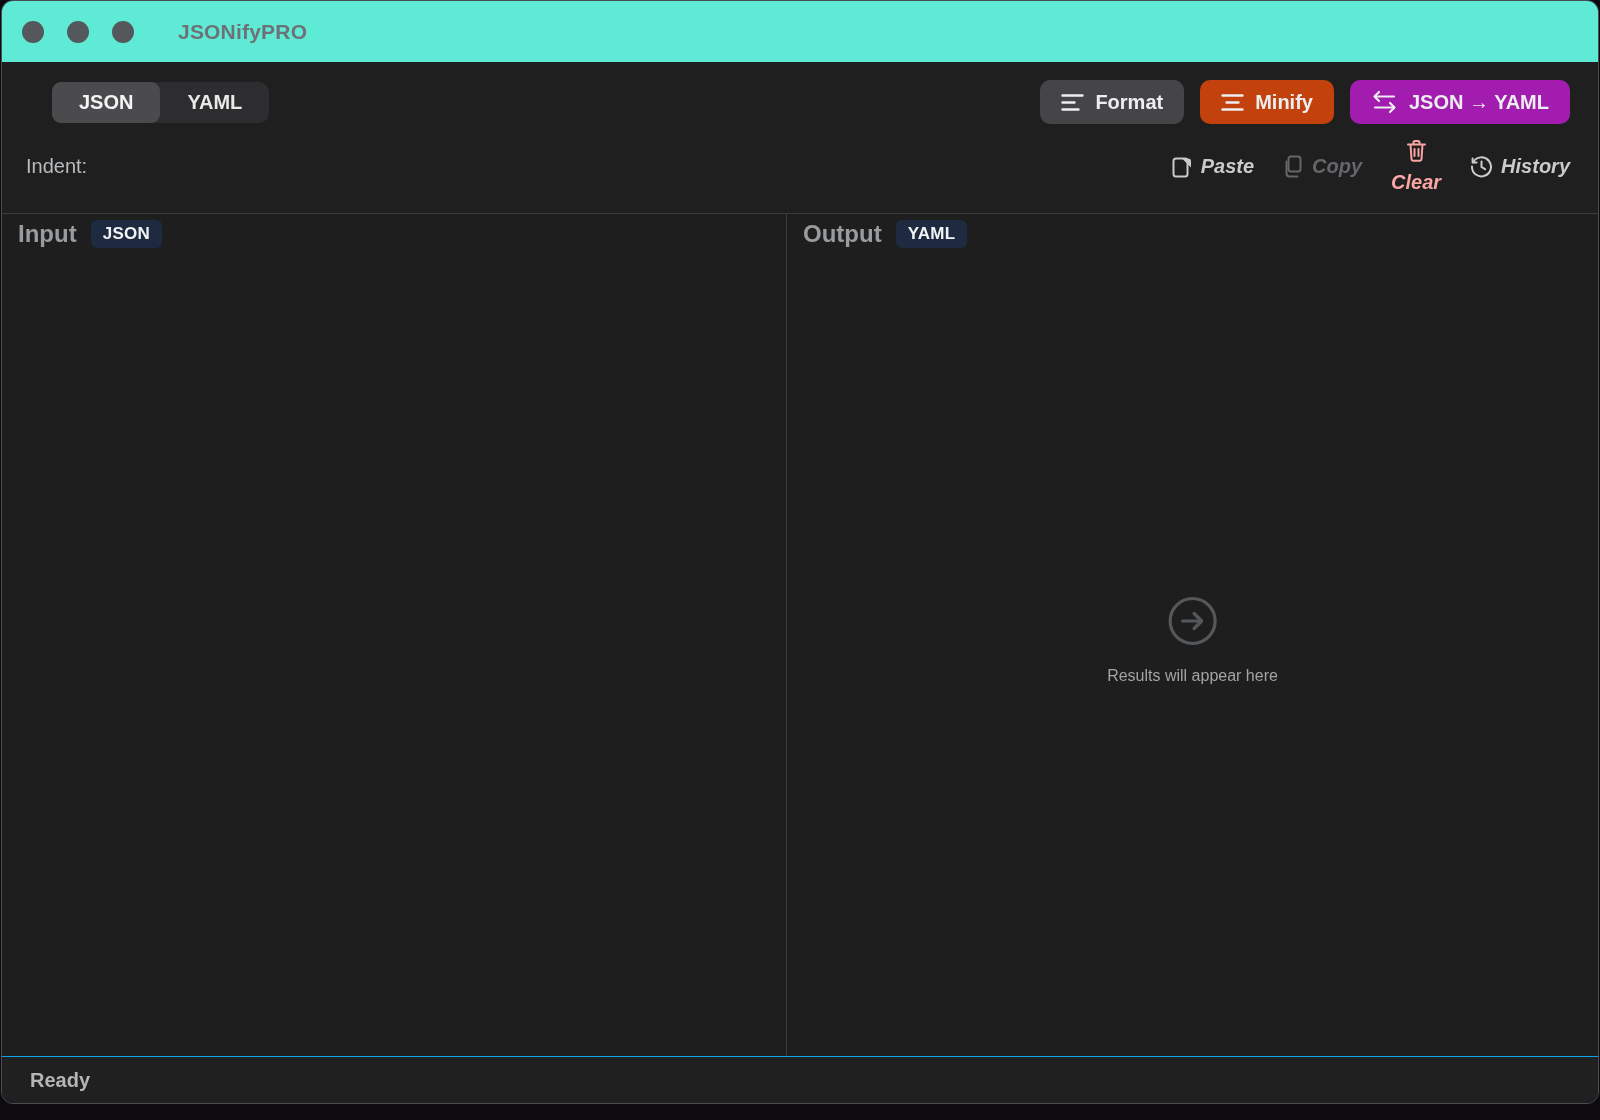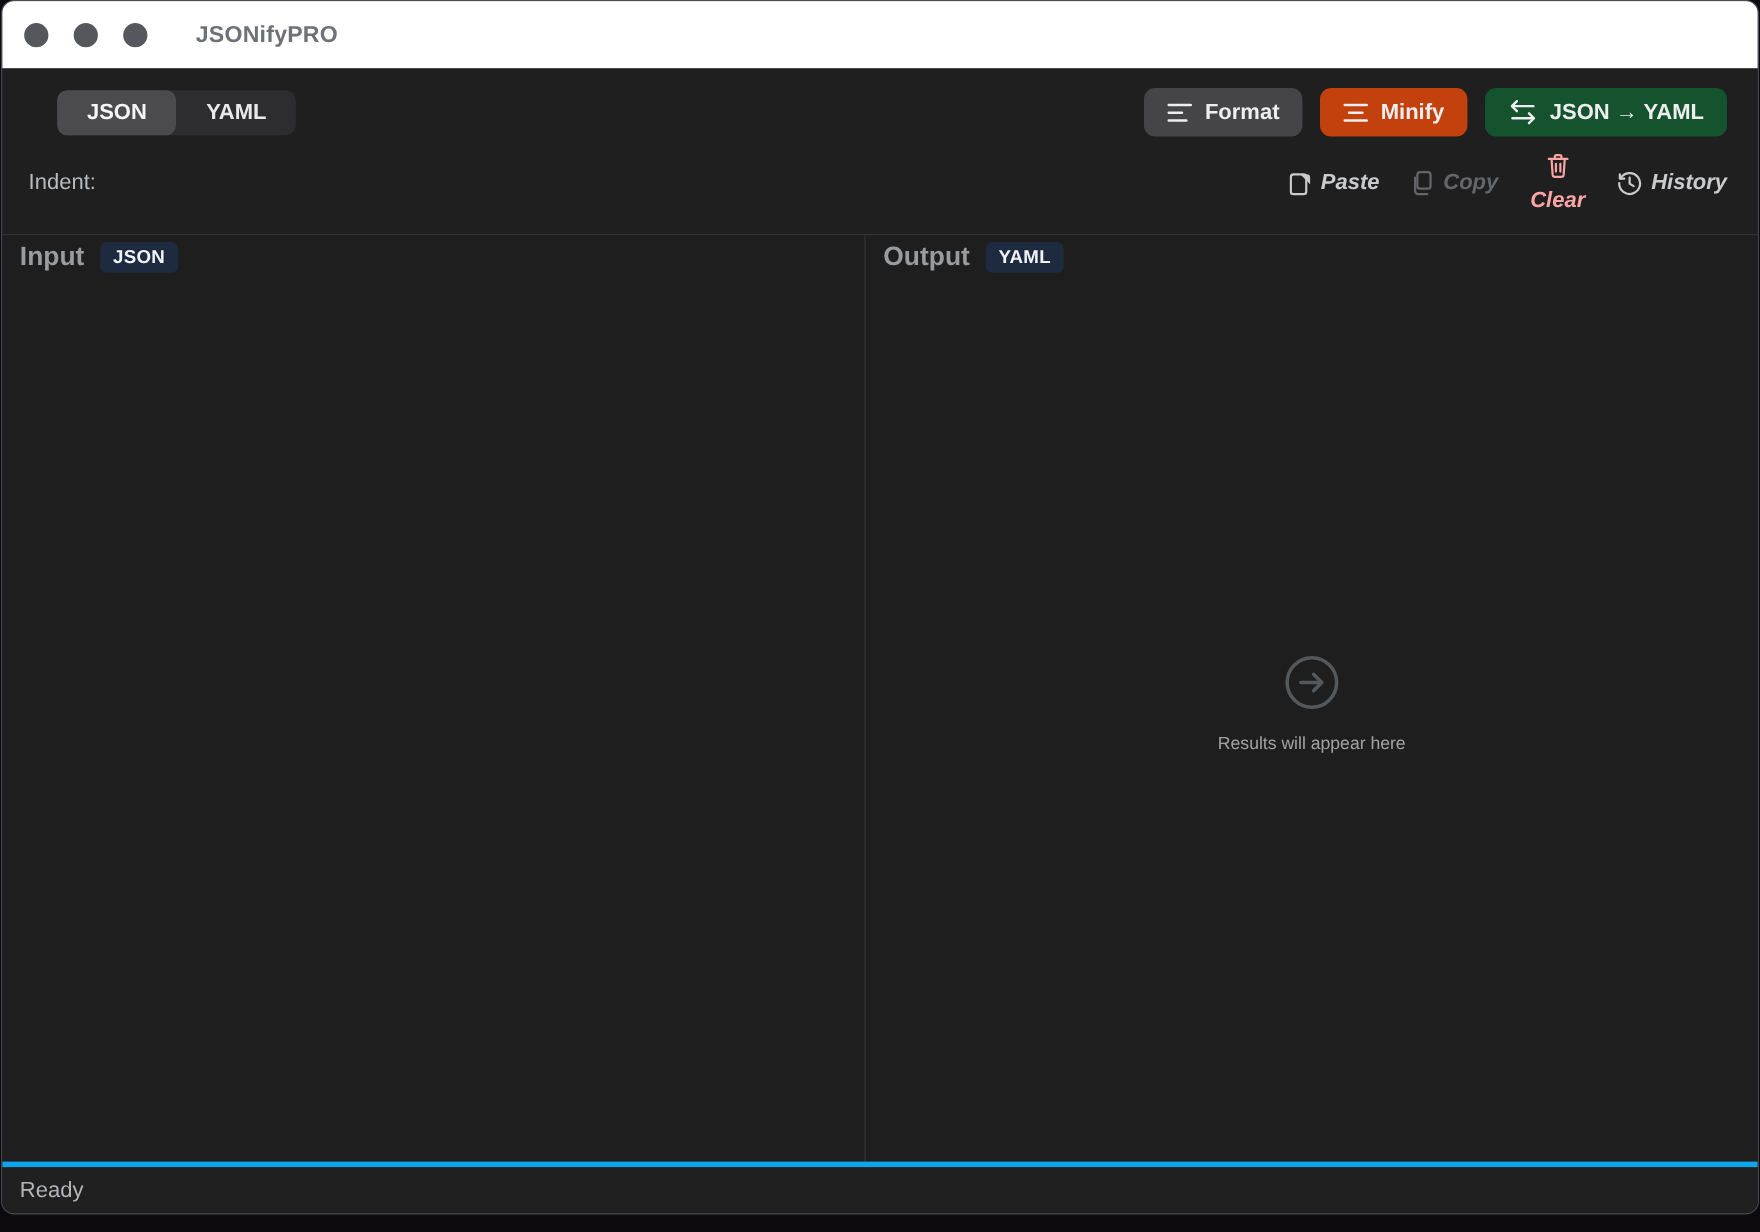--- a/index.html
+++ b/index.html
@@ -13,21 +13,21 @@
     position: absolute; top: 0; left: 1px;
     width: 1598px; height: 1104px;
     background: #1f1f20;
     border: 1px solid #4a4e54;
     border-radius: 12px;
     overflow: hidden;
   }
   
   .titlebar {
     height: 61px;
-    background: #ffffff;
+    background: #5eead4;
     display: flex; align-items: center;
   }
   .traffic-lights { display: flex; align-items: center; gap: 23px; padding-left: 20px; }
   .traffic { width: 22px; height: 22px; border-radius: 50%; background: #54585d; }
   .window-title {
     margin-left: 44px;
     color: #6d7278; font-size: 21px; font-weight: 700;
     letter-spacing: .2px;
   }
   
@@ -43,21 +43,21 @@
   }
   .seg.selected { background: #4b4b4e; color: #f5f5f6; }
   .btn-row { display: flex; gap: 16px; }
   .btn {
     display: inline-flex; align-items: center; gap: 11px;
     padding: 10px 21px; border-radius: 10px;
     font-size: 20px; font-weight: 700; color: #eceeef;
     background: #454548; white-space: nowrap;
   }
   .btn.minify { background: #c2410c; }
-  .btn.convert { background: #14532d; }
+  .btn.convert { background: #a21caf; }
   .btn svg { display: block; }
   
   .subbar {
     margin-top: 15px;
     padding: 0 28px 0 24px;
     display: flex; justify-content: space-between; align-items: center;
   }
   .indent-group { display: flex; align-items: center; gap: 16px; }
   .indent-label { color: #b9bcbe; font-size: 20px; }
   .seg-sep { width: 1px; height: 22px; background: #4d4d50; }
@@ -101,25 +101,25 @@
     position: absolute; top: 50%; left: 50%;
     transform: translate(-50%, -50%);
     display: flex; flex-direction: column; align-items: center; gap: 16px;
     color: #55585b;
   }
   .placeholder-text { color: #a3a3a3; font-size: 16px; text-align: center; }
   
   .statusbar {
     position: absolute; left: 0; right: 0; bottom: 0;
     height: 47px;
-    border-top: 5px solid #0ea5e9;
+    border-top: 1px solid #0ea5e9;
     background: #202021;
     display: flex; align-items: center;
-    padding-left: 16px;
-    color: #b3b5b7; font-size: 20px;
+    padding-left: 28px;
+    color: #b3b5b7; font-size: 20px; font-weight: bold;
   }
 </style>
 </head>
 <body>
 
 <div class="window">
 
   <div class="titlebar">
     <div class="traffic-lights">
       <div class="traffic"></div>

